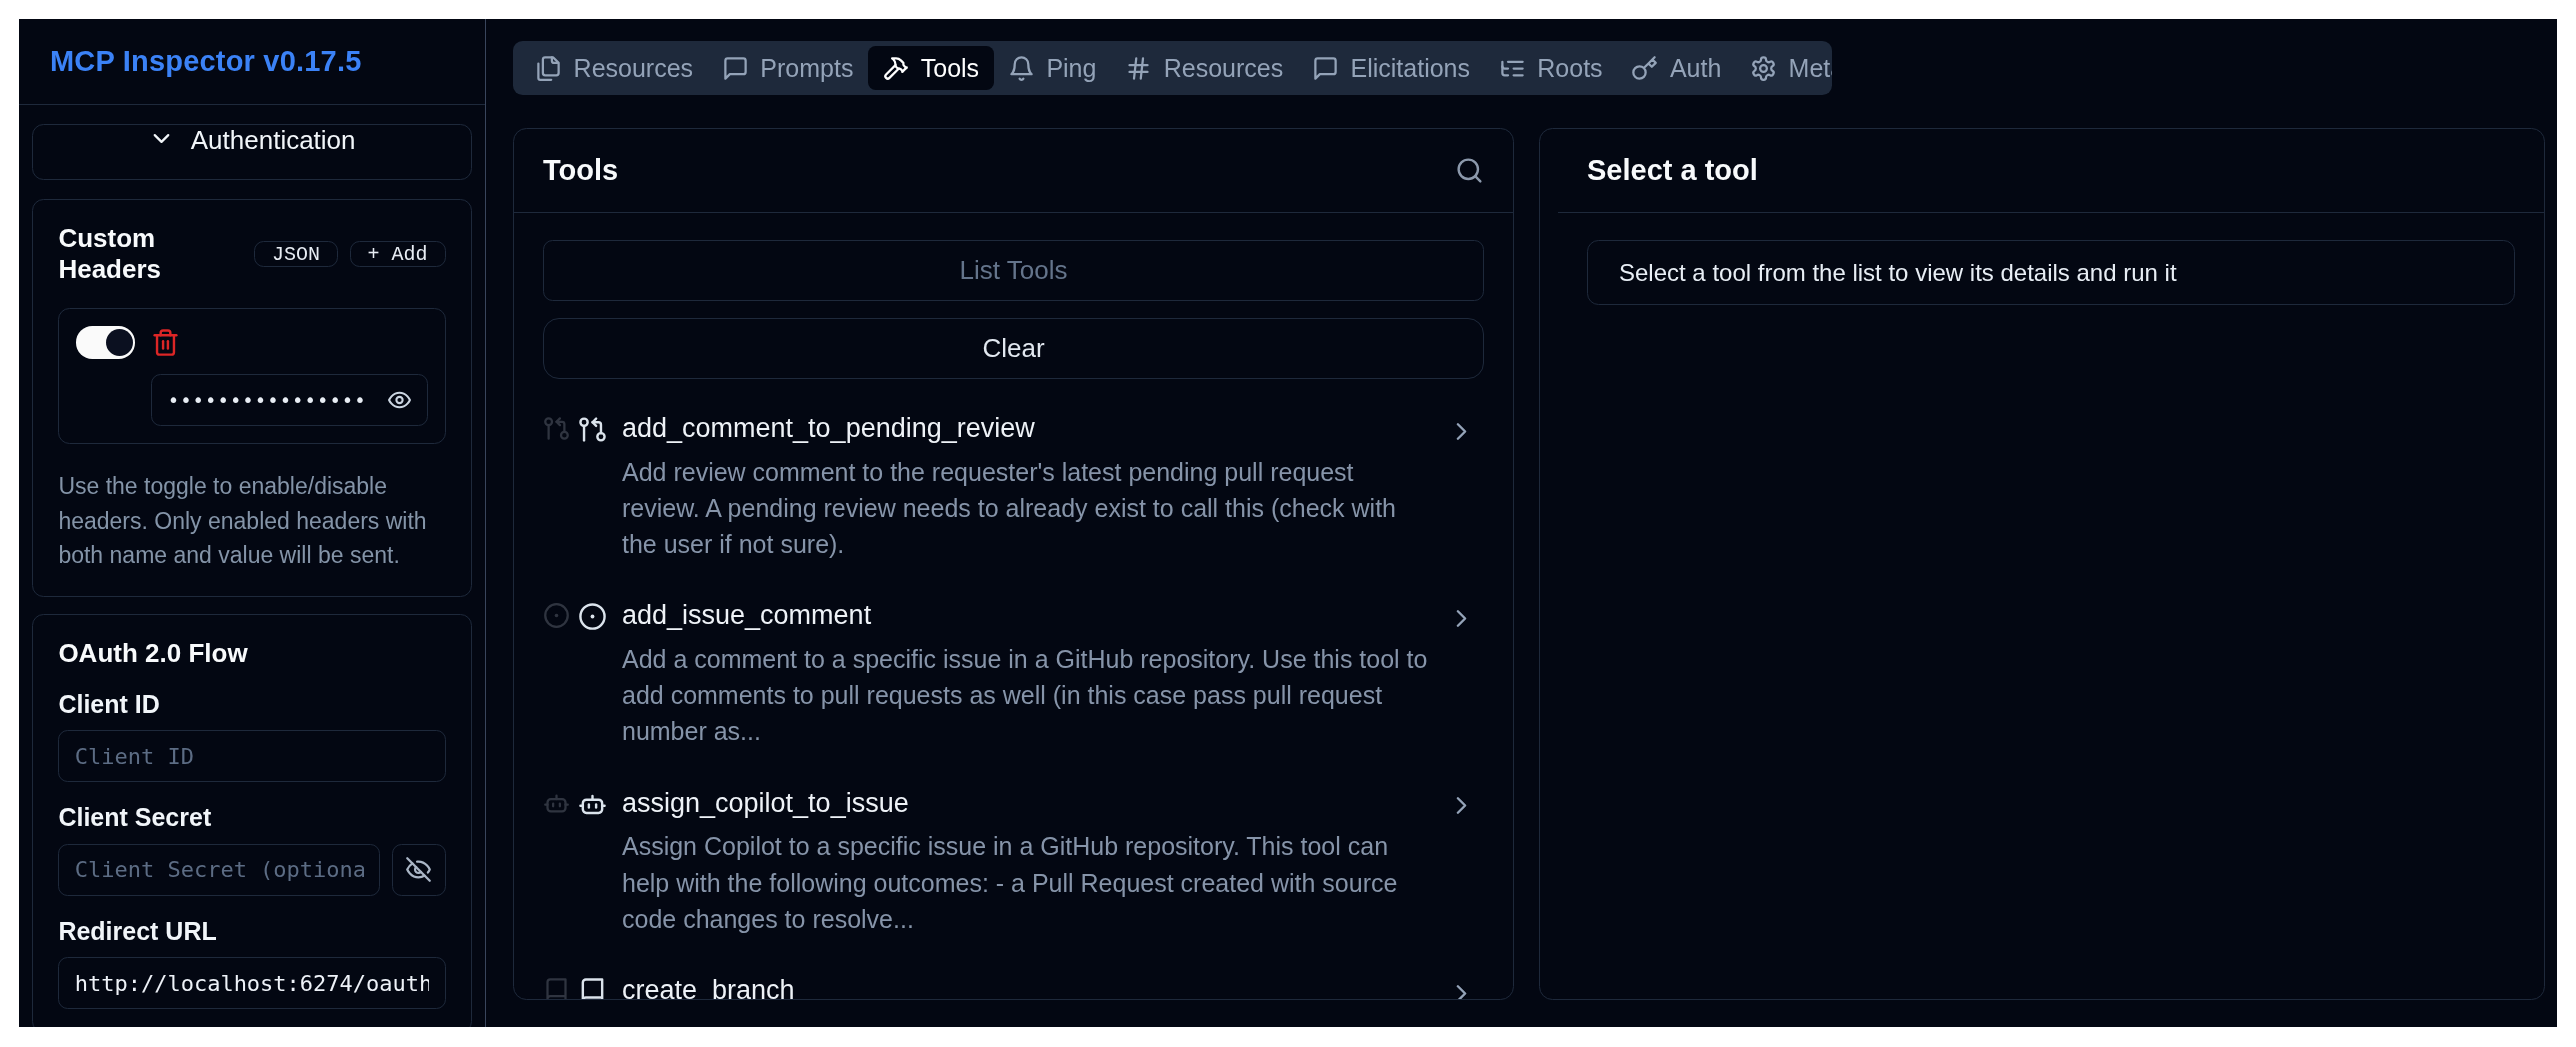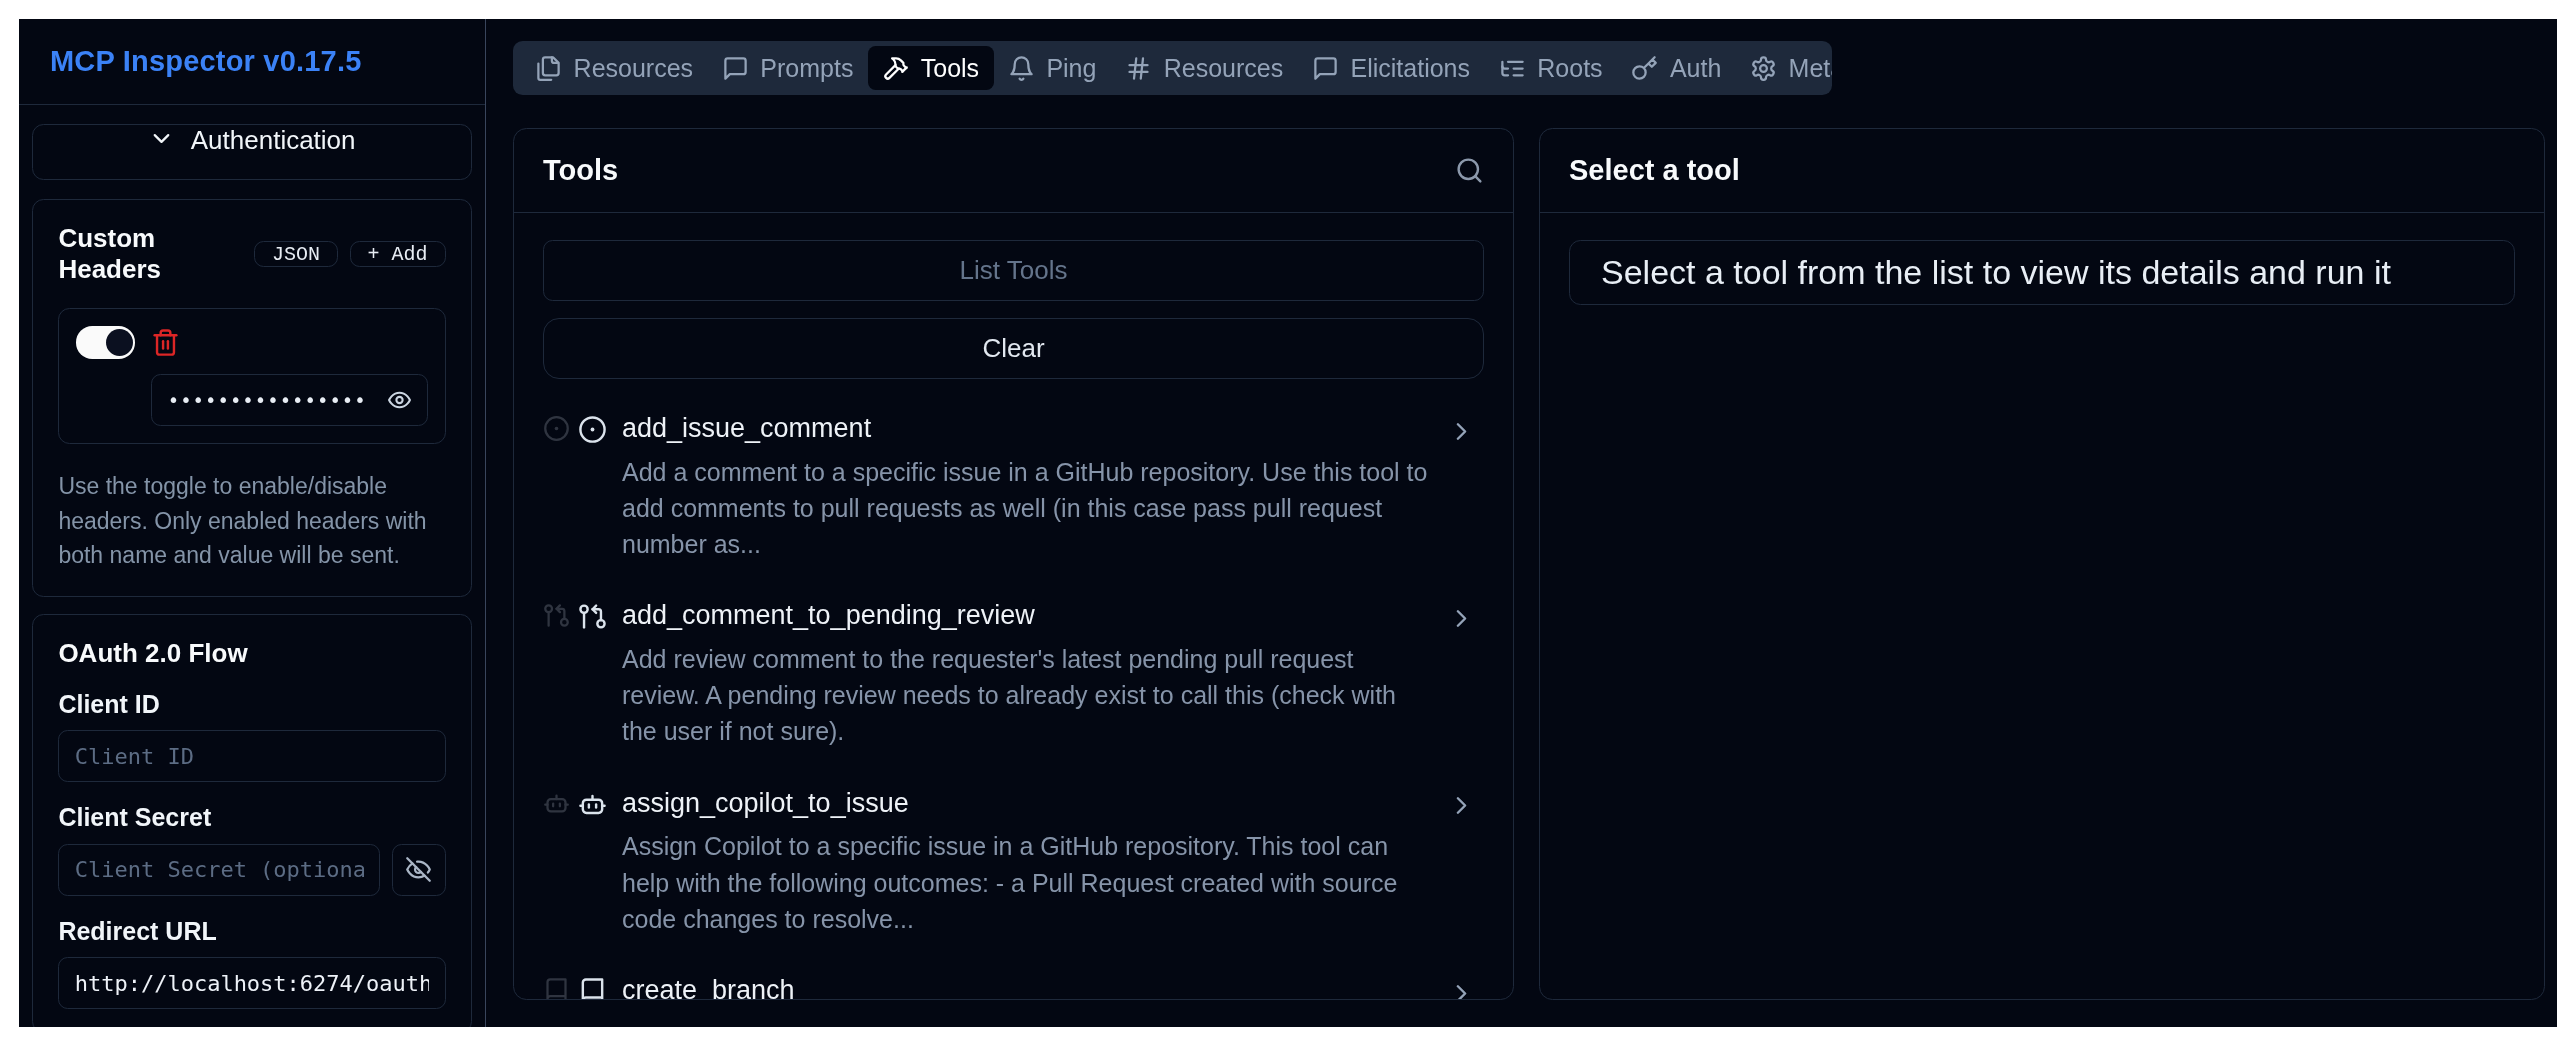--- a/index.html
+++ b/index.html
@@ -67,21 +67,21 @@
   }
   .tab {
     display:flex; align-items:center; gap:11.5px; padding:0 14.4px; height:54px; border:none; background:transparent;
     color:#94a3b8; font-size:25px; font-weight:500; font-family:inherit; cursor:pointer; white-space:nowrap;
   }
   .tab.active { background:#030712; color:#ffffff; border-radius:7.7px; height:44px; }
 
   .panels { margin-top:33px; display:flex; gap:25px; height:872px; }
   .panel { border:1.9px solid #1e293b; border-radius:13.4px; display:flex; flex-direction:column; overflow:hidden; }
   .tools-panel { width:1001px; flex:0 0 1001px; }
-  .details-panel { flex:1; margin-right:12.5px; }
+  .details-panel { flex:1; margin-right:12.5px;padding-left:18px; }
   .panel-header { height:84px; flex:0 0 84px; display:flex; align-items:center; padding:0 29px; border-bottom:1.9px solid #1e293b; }
   .panel-title { font-size:29px; font-weight:700; flex:1; }
   .panel-body { flex:1; padding:27px 29px; overflow:hidden; }
 
   .wide-btn {
     width:100%; height:61px; background:transparent; border:1.9px solid #1e293b; border-radius:9.6px;
     font-size:26px; font-family:inherit; cursor:pointer;
   }
   .btn-muted { color:#64748b; margin-bottom:17px; }
   .btn-clear { color:#e2e8f0; margin-bottom:34px;border-radius:16px; }
@@ -90,21 +90,21 @@
   .tool-icons { display:flex; align-items:flex-start; gap:7.7px; padding-top:1.9px; }
   .tool-icon-dim { color:#cbd5e1; opacity:.22; }
   .tool-icon { color:#dbe3ec; }
   .tool-texts { margin-left:15.3px; min-width:0; }
   .tool-name { font-size:27px; color:#eef2f7; }
   .tool-desc { margin-top:9.6px; font-size:25px; line-height:1.45; color:#8694a9; max-width:891px; }
   .tool-chevron { position:absolute; right:7.7px; top:3.8px; color:#94a3b8; }
 
   .empty-box {
     border:1.9px solid #1e293b; border-radius:11.5px; height:65px; display:flex; align-items:center;
-    padding:0 31px; font-size:34px; color:#e8eef5;
+    padding:0 31px; font-size:24px; color:#e8eef5;
   }
   .search-btn { background:none; border:none; color:#8b98ab; cursor:pointer; padding:0; }
 </style>
 </head>
 <body>
 
 <div class="app">
 
   <aside class="sidebar">
     <div class="sidebar-header">
@@ -297,65 +297,65 @@
           </button>
         </header>
         <div class="panel-body">
           <button class="wide-btn btn-muted">List Tools</button>
           <button class="wide-btn btn-clear">Clear</button>
           <div id="tool-list">
               <div class="tool-row">
                 <div class="tool-icons">
                   <span class="tool-icon-dim">
                     <svg width="27" height="27" viewBox="0 0 24 24" fill="none" stroke="currentColor" stroke-width="2" stroke-linecap="round" stroke-linejoin="round">
-                      <circle cx="12" cy="12" r="10"></circle>
-                      <circle cx="12" cy="12" r="1.6" fill="currentColor" stroke="none"></circle>
+                      <circle cx="5" cy="6" r="3"></circle>
+                      <path d="M5 9v12"></path>
+                      <circle cx="19" cy="18" r="3"></circle>
+                      <path d="m15 9-3-3 3-3"></path>
+                      <path d="M12 6h5a2 2 0 0 1 2 2v7"></path>
                     </svg>
                   </span>
                   <span class="tool-icon">
                     <svg width="29" height="29" viewBox="0 0 24 24" fill="none" stroke="currentColor" stroke-width="2" stroke-linecap="round" stroke-linejoin="round">
-                      <circle cx="12" cy="12" r="10"></circle>
-                      <circle cx="12" cy="12" r="1.6" fill="currentColor" stroke="none"></circle>
+                      <circle cx="5" cy="6" r="3"></circle>
+                      <path d="M5 9v12"></path>
+                      <circle cx="19" cy="18" r="3"></circle>
+                      <path d="m15 9-3-3 3-3"></path>
+                      <path d="M12 6h5a2 2 0 0 1 2 2v7"></path>
                     </svg>
                   </span>
                 </div>
                 <div class="tool-texts">
-                  <div class="tool-name">add_issue_comment</div>
-                  <div class="tool-desc">Add a comment to a specific issue in a GitHub repository. Use this tool to add comments to pull requests as well (in this case pass pull request number as...</div>
+                  <div class="tool-name">add_comment_to_pending_review</div>
+                  <div class="tool-desc">Add review comment to the requester's latest pending pull request review. A pending review needs to already exist to call this (check with the user if not sure).</div>
                 </div>
                 <span class="tool-chevron">
                   <svg width="29" height="29" viewBox="0 0 24 24" fill="none" stroke="currentColor" stroke-width="2" stroke-linecap="round" stroke-linejoin="round">
                     <path d="m9 18 6-6-6-6"></path>
                   </svg>
                 </span>
               </div>
               <div class="tool-row">
                 <div class="tool-icons">
                   <span class="tool-icon-dim">
                     <svg width="27" height="27" viewBox="0 0 24 24" fill="none" stroke="currentColor" stroke-width="2" stroke-linecap="round" stroke-linejoin="round">
-                      <circle cx="5" cy="6" r="3"></circle>
-                      <path d="M5 9v12"></path>
-                      <circle cx="19" cy="18" r="3"></circle>
-                      <path d="m15 9-3-3 3-3"></path>
-                      <path d="M12 6h5a2 2 0 0 1 2 2v7"></path>
+                      <circle cx="12" cy="12" r="10"></circle>
+                      <circle cx="12" cy="12" r="1.6" fill="currentColor" stroke="none"></circle>
                     </svg>
                   </span>
                   <span class="tool-icon">
                     <svg width="29" height="29" viewBox="0 0 24 24" fill="none" stroke="currentColor" stroke-width="2" stroke-linecap="round" stroke-linejoin="round">
-                      <circle cx="5" cy="6" r="3"></circle>
-                      <path d="M5 9v12"></path>
-                      <circle cx="19" cy="18" r="3"></circle>
-                      <path d="m15 9-3-3 3-3"></path>
-                      <path d="M12 6h5a2 2 0 0 1 2 2v7"></path>
+                      <circle cx="12" cy="12" r="10"></circle>
+                      <circle cx="12" cy="12" r="1.6" fill="currentColor" stroke="none"></circle>
                     </svg>
                   </span>
                 </div>
                 <div class="tool-texts">
-                  <div class="tool-name">add_comment_to_pending_review</div>
-                  <div class="tool-desc">Add review comment to the requester's latest pending pull request review. A pending review needs to already exist to call this (check with the user if not sure).</div>
+                  <div class="tool-name">add_issue_comment</div>
+                  <div class="tool-desc">Add a comment to a specific issue in a GitHub repository. Use this tool to add comments to pull requests as well (in this case pass pull request number as...</div>
                 </div>
                 <span class="tool-chevron">
                   <svg width="29" height="29" viewBox="0 0 24 24" fill="none" stroke="currentColor" stroke-width="2" stroke-linecap="round" stroke-linejoin="round">
                     <path d="m9 18 6-6-6-6"></path>
                   </svg>
                 </span>
               </div>
               <div class="tool-row">
                 <div class="tool-icons">
                   <span class="tool-icon-dim">

